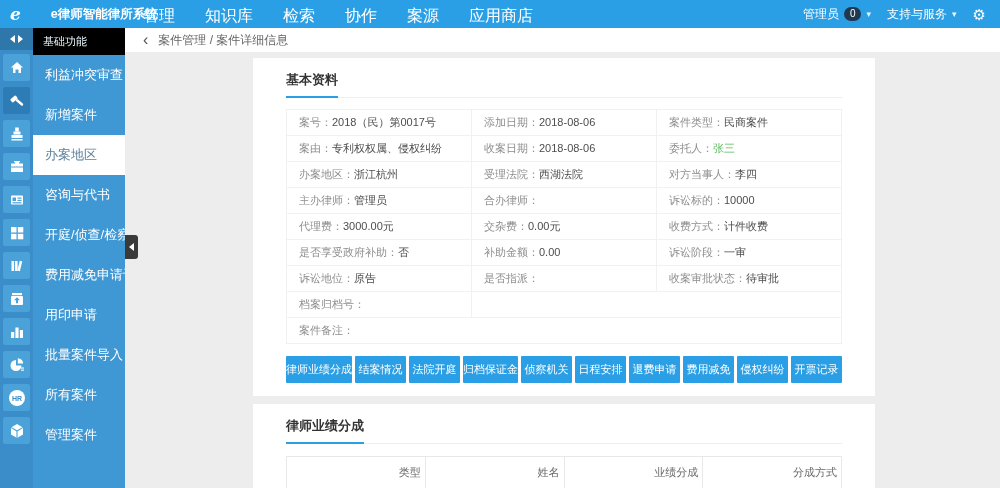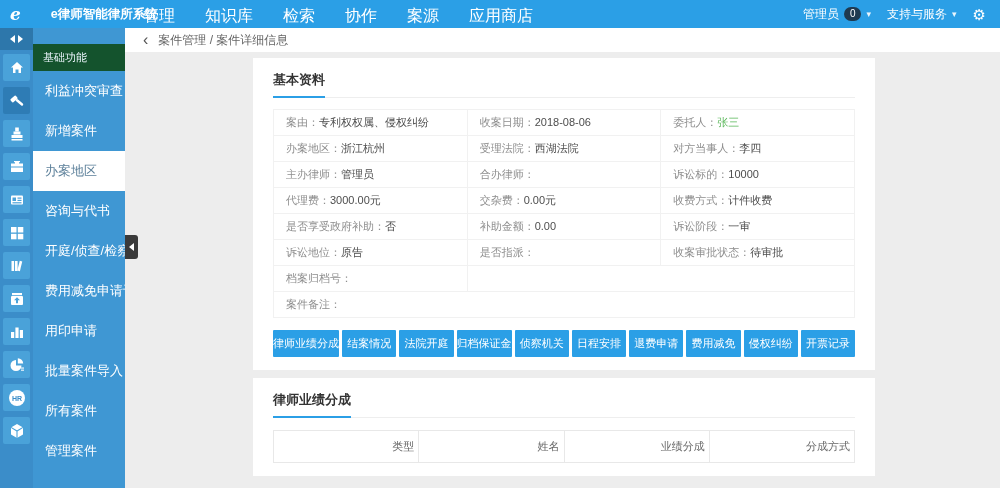--- a/index.html
+++ b/index.html
@@ -28,34 +28,34 @@
   .rail-top { width:33px; height:22px; background:#2d77ab; display:flex; align-items:center; justify-content:center; gap:3px; margin-bottom:4px; cursor:pointer; }
   .tri { width:0; height:0; border-top:4px solid transparent; border-bottom:4px solid transparent; }
   .tri-l { border-right:5px solid #fff; }
   .tri-r { border-left:5px solid #fff; }
   .tile { width:27px; height:27px; background:#4aa2d9; border-radius:2px; margin-bottom:6px; display:flex; align-items:center; justify-content:center; cursor:pointer; flex-shrink:0; }
   .tile.active { background:#2e7cb5; }
   .tile svg { display:block; }
 
   
   .menu { width:92px; background:#3f97d3; flex-shrink:0; }
-  .menu-header { background:#14532d; color:#eaf4fb; font-size:11px; padding:6px 10px;margin-top:16px; }
+  .menu-header { background:#000000; color:#eaf4fb; font-size:11px; padding:6px 10px; }
   .menu-item { color:#fff; font-size:13px; padding:11px 4px 11px 12px; white-space:nowrap; overflow:hidden; cursor:pointer; }
   .menu-item.active { background:#fff; color:#5b7f99; }
 
   .collapse-handle { position:absolute; left:125px; top:207px; width:13px; height:24px; background:#3a3a3a; border-radius:0 3px 3px 0; display:flex; align-items:center; justify-content:center; cursor:pointer; z-index:5; }
   .collapse-handle .tri-l2 { width:0; height:0; border-top:4px solid transparent; border-bottom:4px solid transparent; border-right:5px solid #fff; }
 
   
   .main { flex:1; display:flex; flex-direction:column; background:#ededed; }
   .breadcrumb { height:24px; background:#fff; display:flex; align-items:center; padding-left:18px; color:#666; font-size:12px; gap:10px; }
   .bc-back { font-size:16px; color:#555; cursor:pointer; line-height:1; }
   .content { flex:1; padding:6px 125px 0 128px; overflow:hidden; }
 
-  .card { background:#fff; padding:13px 20px 13px; }
+  .card { background:#fff; padding:13px 33px 13px; }
   .card + .card { margin-top:8px; }
   .sec-head { border-bottom:1px solid #eee; }
   .sec-title { display:inline-block; font-size:13px; font-weight:bold; color:#333; padding-bottom:7px; border-bottom:2px solid #2b9fe6; margin-bottom:-1px; }
 
   table.detail { width:100%; border-collapse:collapse; margin-top:11px; table-layout:fixed; }
   table.detail td { border:1px solid #f1f1f1; padding:5px 12px; font-size:11px; height:24px; }
   .lbl { color:#8e8e8e; }
   .val { color:#4d4d4d; }
   .val.green { color:#5cb85c; cursor:pointer; }
 
@@ -231,20 +231,25 @@
         <span>案件管理 / 案件详细信息</span>
       </div>
 
       <div class="content">
 
         <section class="card">
           <div class="sec-head"><span class="sec-title">基本资料</span></div>
 
           <table class="detail">
             <tbody>
+                <tr>
+              <td><span class="lbl">案号：</span><span class="val">2018（民）第0017号</span></td>
+              <td><span class="lbl">添加日期：</span><span class="val">2018-08-06</span></td>
+              <td><span class="lbl">案件类型：</span><span class="val">民商案件</span></td>
+            </tr>
             <tr>
               <td><span class="lbl">案由：</span><span class="val">专利权权属、侵权纠纷</span></td>
               <td><span class="lbl">收案日期：</span><span class="val">2018-08-06</span></td>
               <td><span class="lbl">委托人：</span><span class="val green">张三</span></td>
             </tr>
             <tr>
               <td><span class="lbl">办案地区：</span><span class="val">浙江杭州</span></td>
               <td><span class="lbl">受理法院：</span><span class="val">西湖法院</span></td>
               <td><span class="lbl">对方当事人：</span><span class="val">李四</span></td>
             </tr>

